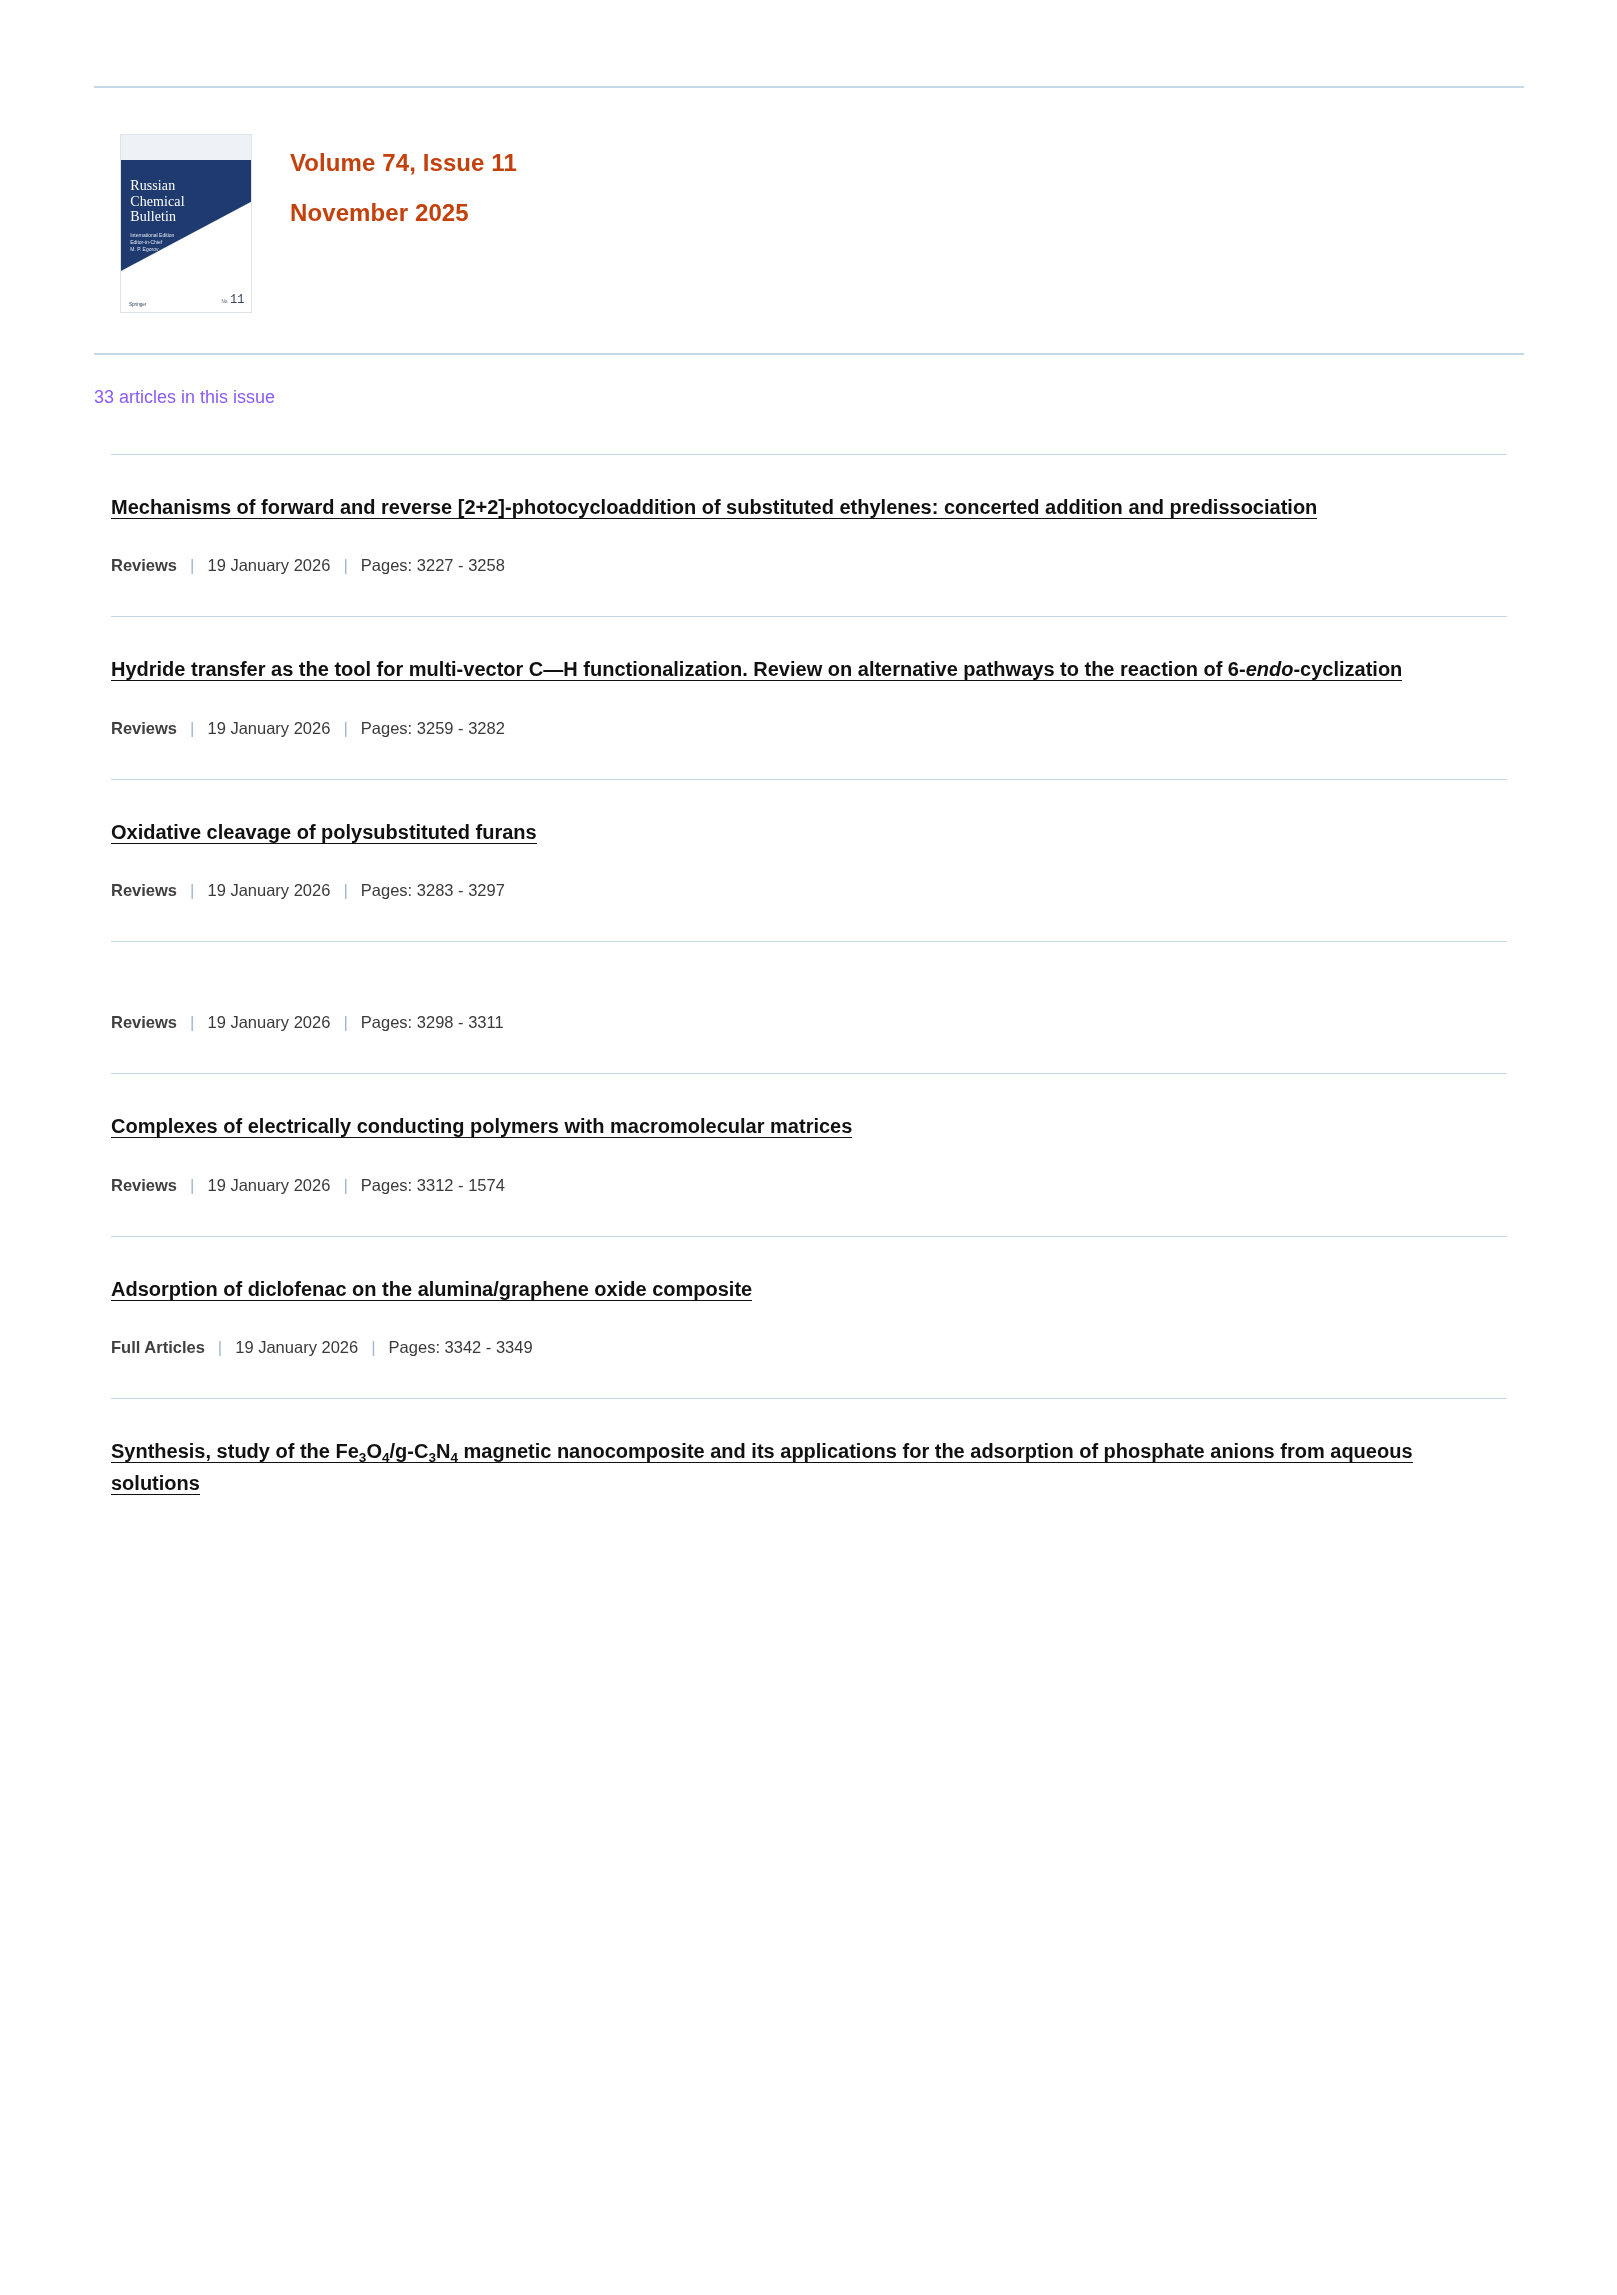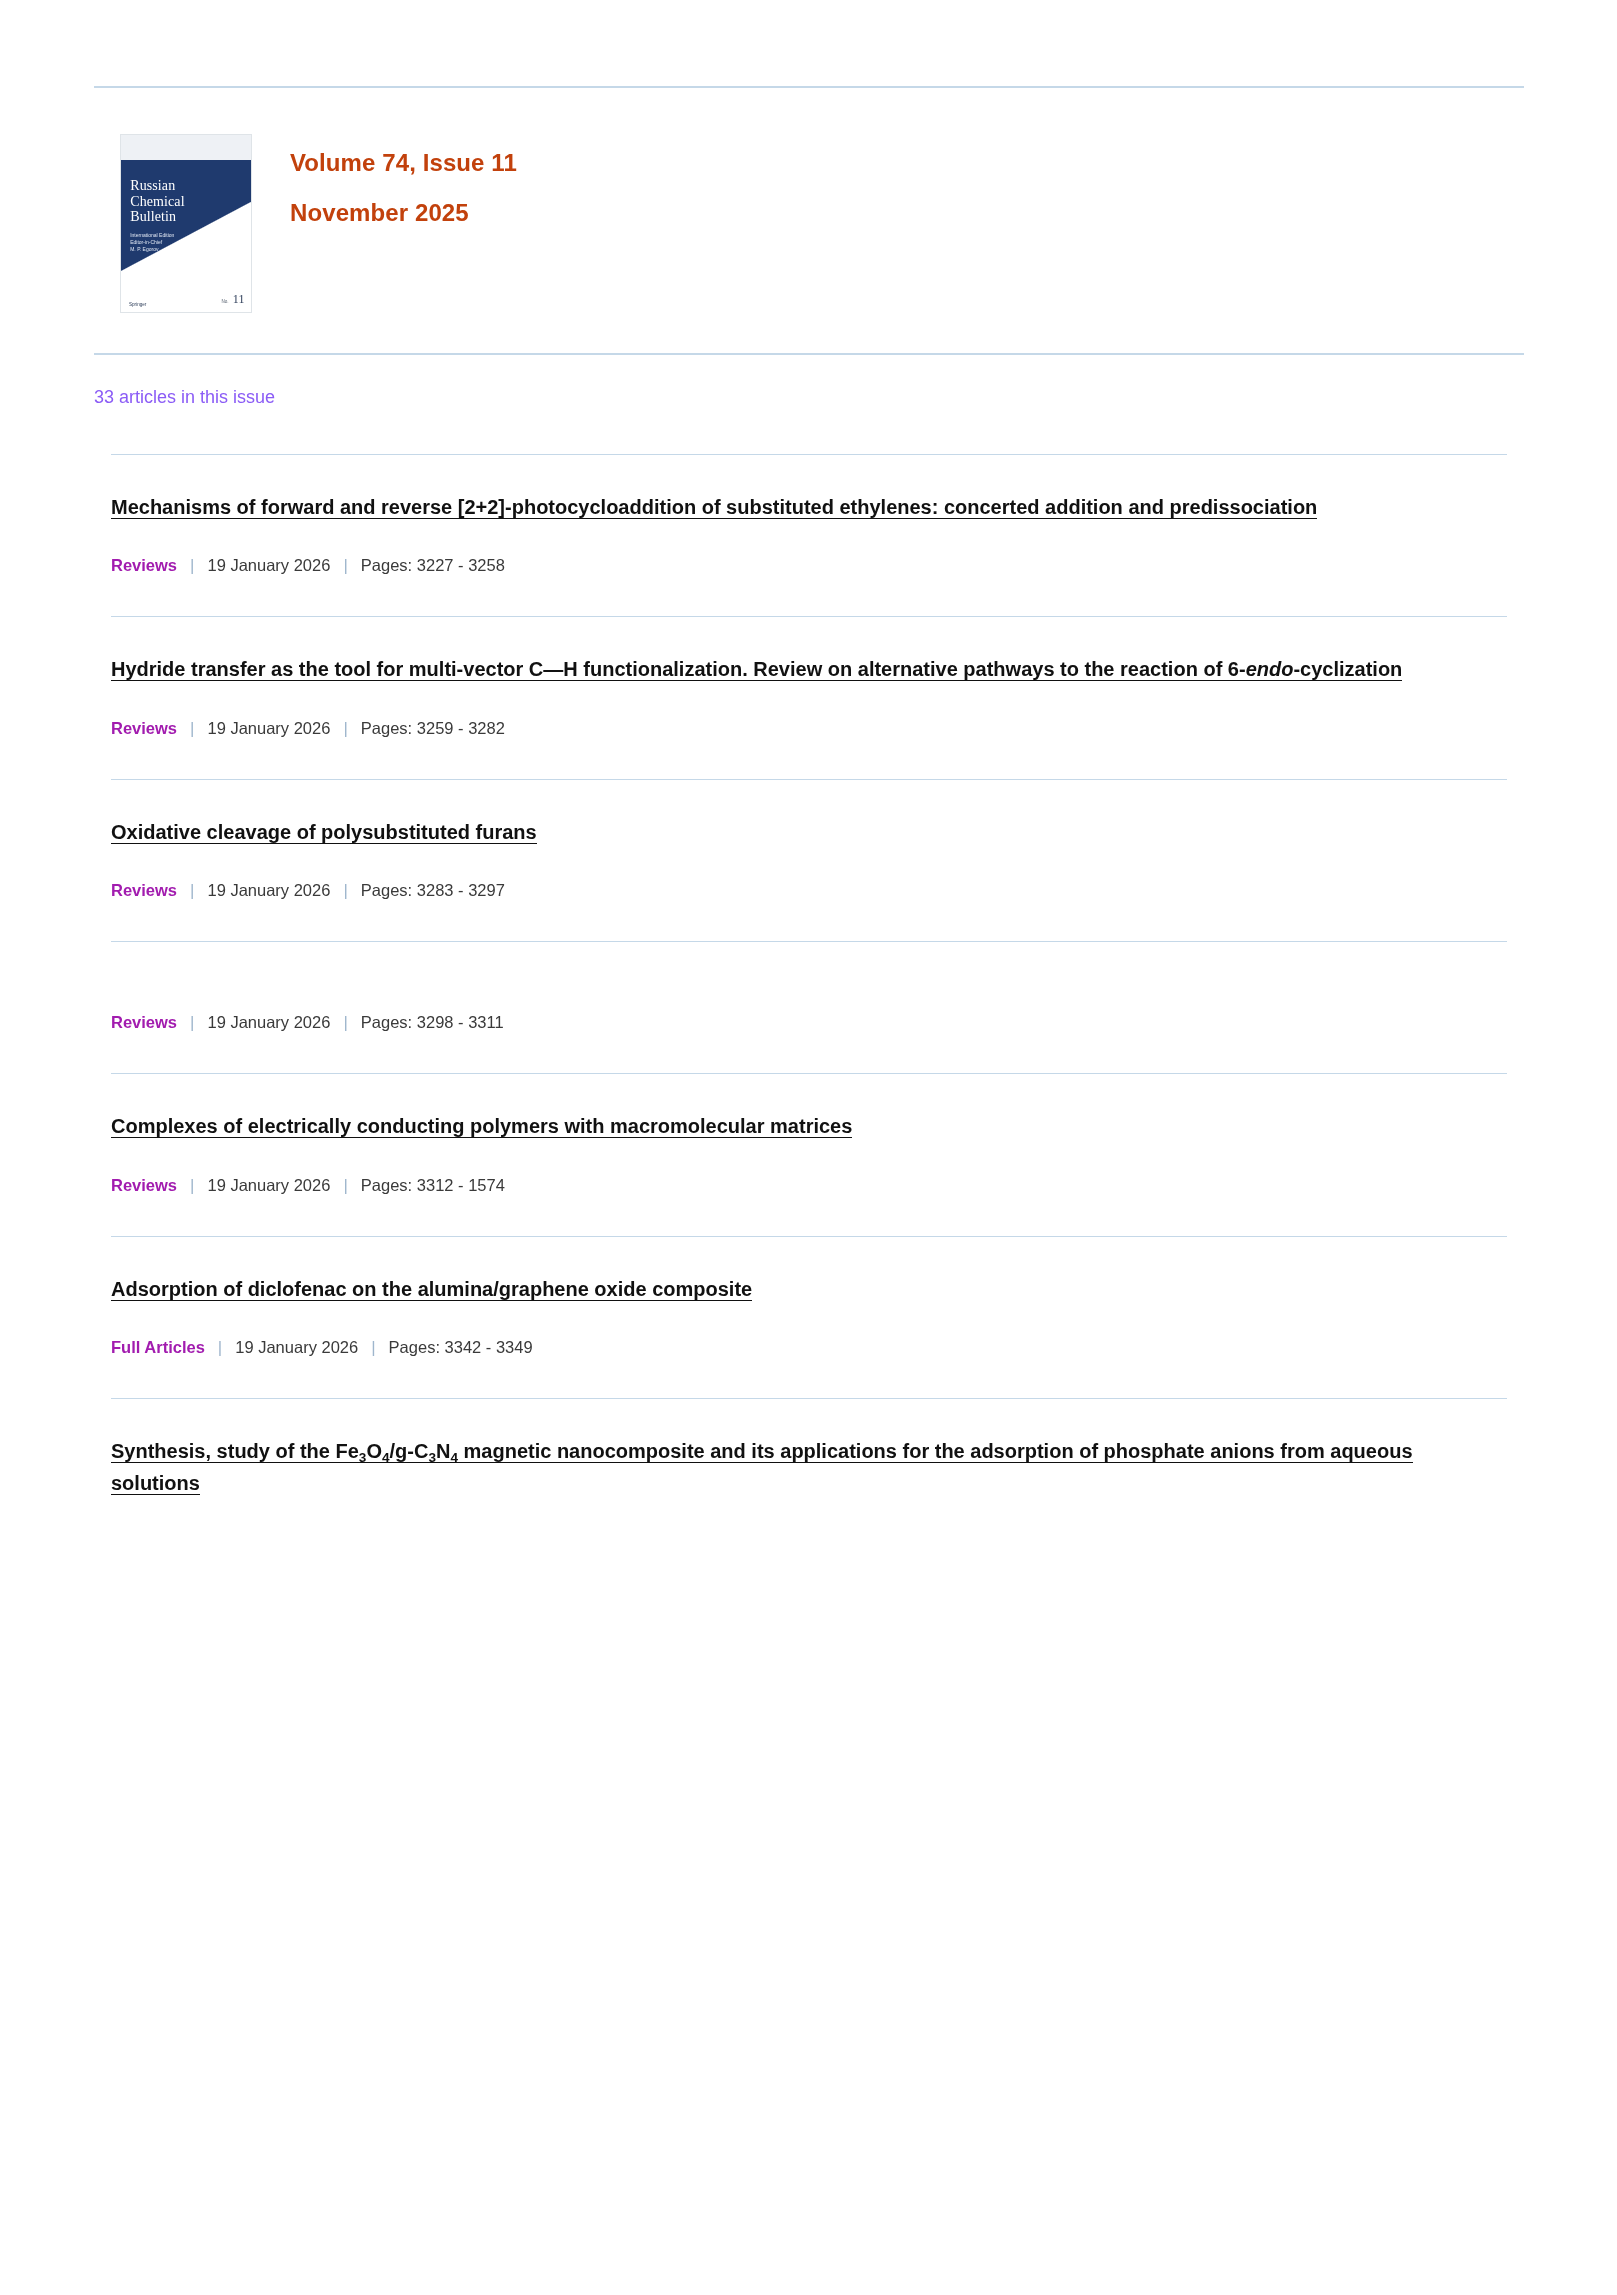--- a/index.html
+++ b/index.html
@@ -80,21 +80,21 @@
   }
   .cover .cov-logo {
     position: absolute;
     left: 8px; bottom: 5.3px;
     font-size: 4.6px;
     color: #31415c;
   }
   .cover .cov-num {
     position: absolute;
     right: 6.6px; bottom: 5.3px;
-    font-family: Liberation Serif, serif;
+    font-family: Liberation Mono, monospace;
     font-size: 12px;
     color: #31415c;
   }
   .cover .cov-numlabel {
     position: absolute;
     right: 22.4px; bottom: 8px;
     font-size: 4.6px;
     color: #5a6472;
   }
   .issue-meta {
@@ -144,21 +144,21 @@
   .article-meta {
     margin-top: 34px;
     font-size: 16.5px;
     color: #3a3a3a;
     display: flex;
     align-items: center;
     flex-wrap: wrap;
   }
   .article-meta .type {
     font-weight: bold;
-    color: #a21caf;
+    color: #404040;
   }
   .article-meta .sep {
     color: #9fb6cd;
     margin: 0 13px;
     font-size: 17px;
     line-height: 1;
   }
   sub { font-size: 0.68em; vertical-align: -0.28em; }
 </style>
 </head>

